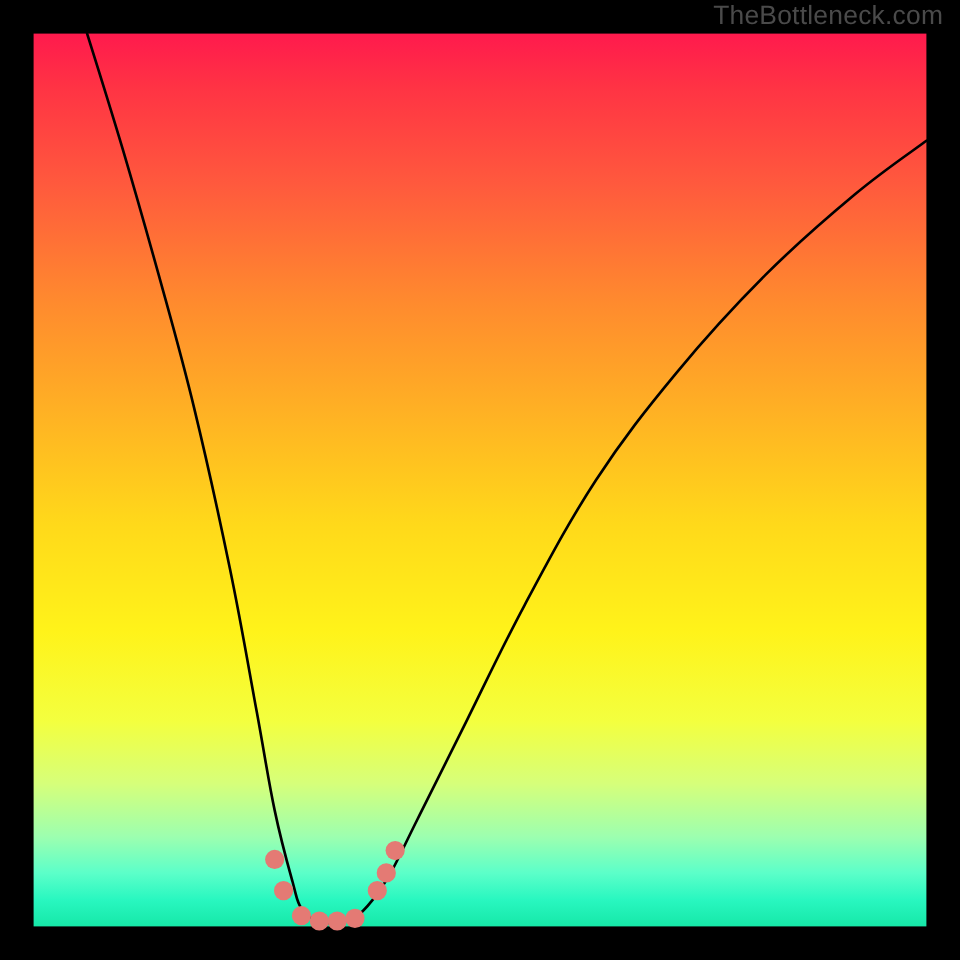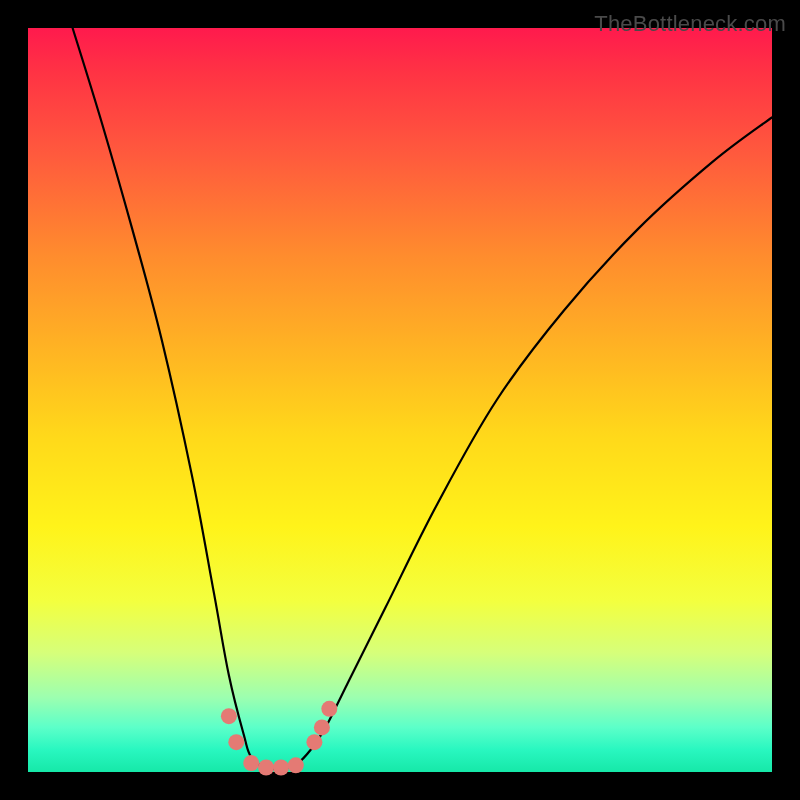--- a/index.html
+++ b/index.html
@@ -27,21 +27,21 @@
       #fff31a 67%,
       #f3ff3f 77%,
       #d6ff7a 84%,
       #9cffb0 90%,
       #5cffc9 94%,
       #29f7c0 97%,
       #16e8a8 100%);
   }
   .watermark {
     position: absolute;
-    top: 11px;
+    top: 0;
     right: 14px;
     font-size: 22px;
     font-weight: 500;
     color: #4a4a4a;
     letter-spacing: 0.2px;
     user-select: none;
   }
   svg.curve {
     position: absolute;
     left: 0;

